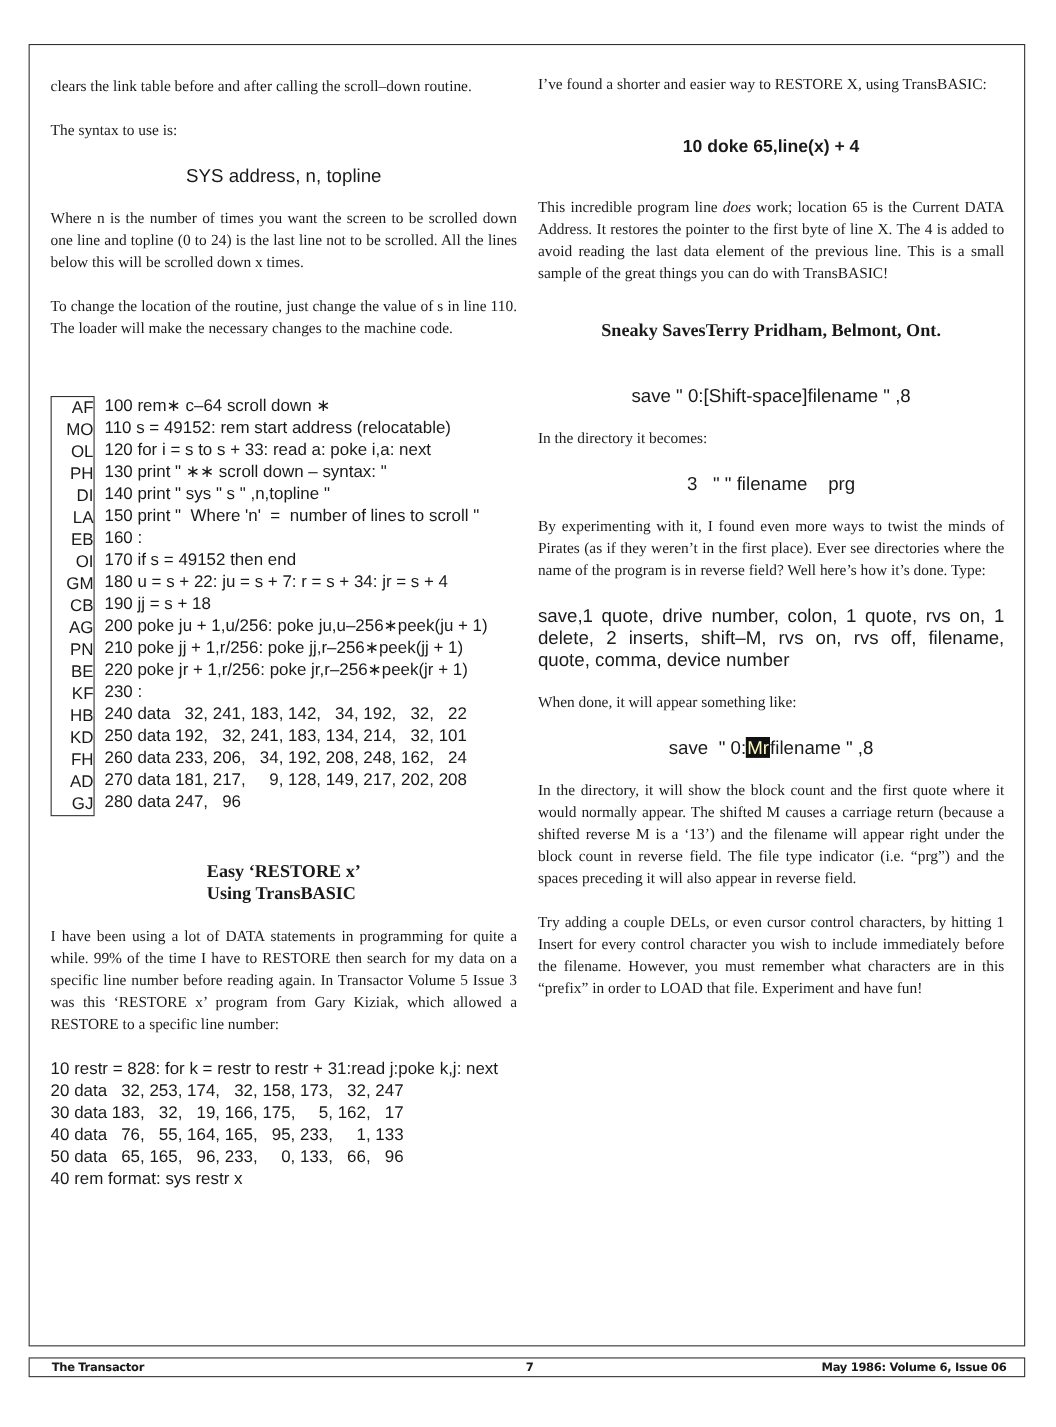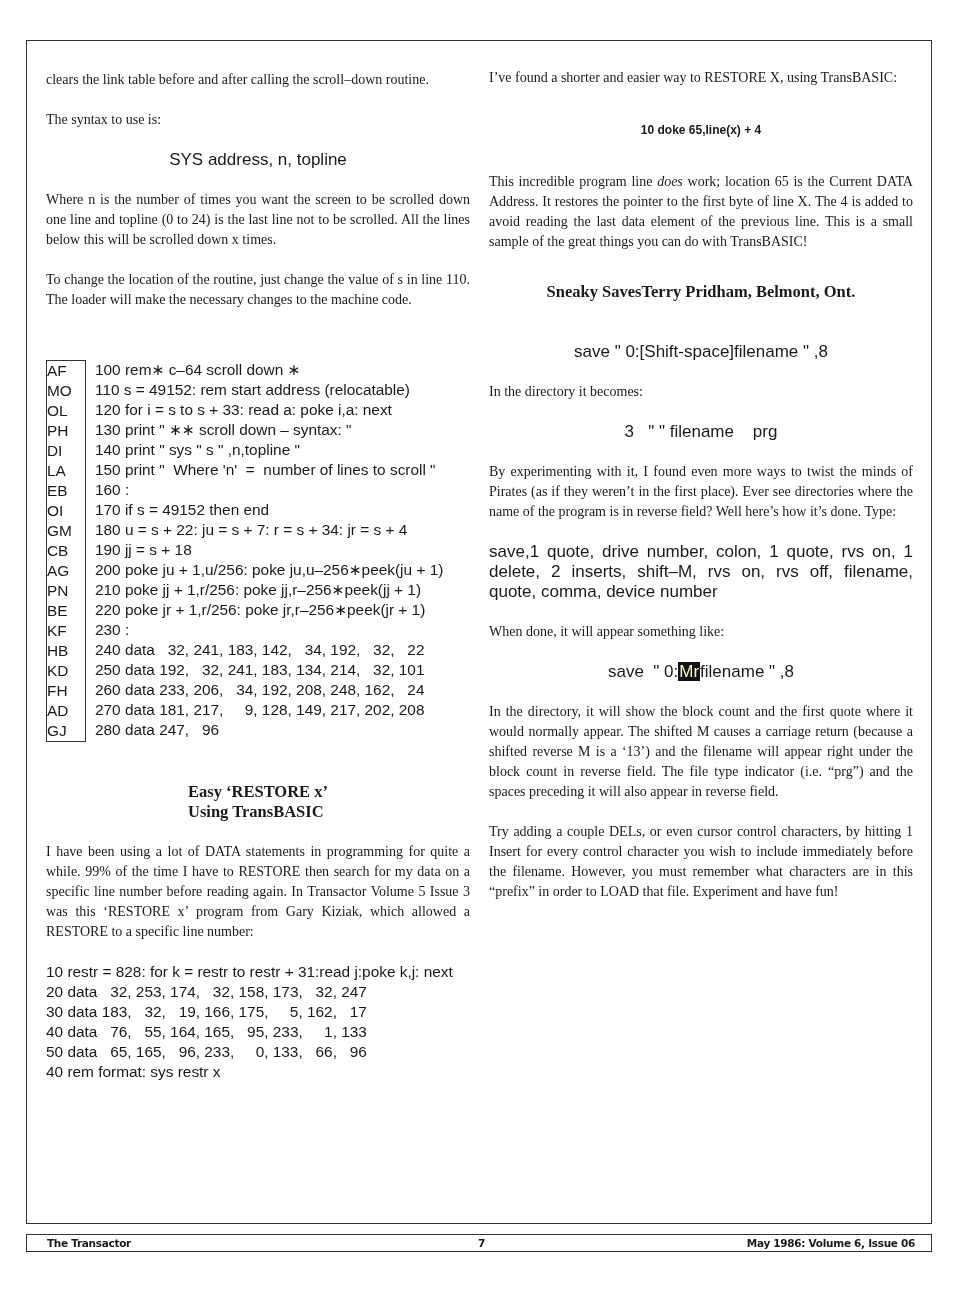--- a/index.html
+++ b/index.html
@@ -8,25 +8,25 @@
   .col { position: absolute; top: 70px; width: 424px; }
   .col.left { left: 46px; }
   .col.right { left: 489px; }
   .serif { font-family: "Liberation Serif", "DejaVu Serif", serif; font-size: 14px; line-height: 20px; text-align: justify; margin: 0; }
   .sans { font-family: Liberation Sans, sans-serif; font-size: 17px; line-height: 20px; margin: 0; }
   .center { text-align: center; }
   .gap { height: 20px; }
   .gap-lg { height: 30px; }
   .heading-row { display: flex; justify-content: center; font-family: "Liberation Serif", "DejaVu Serif", serif; font-weight: bold; font-size: 16.5px; line-height: 20px; }
   .heading-row .r { text-align: right; }
-  .bold-code { font-family: "Liberation Sans", "DejaVu Sans", sans-serif; font-weight: bold; font-size: 12px; line-height: 20px; text-align: center; }
+  .bold-code { font-family: "Liberation Sans", "DejaVu Sans", sans-serif; font-weight: bold; font-size: 16px; line-height: 20px; text-align: center; }
   .listing { display: flex; margin-top: 0; }
   .listing .checks { border: 1px solid #333; padding: 0 0; width: 40px; box-sizing: border-box; }
   .listing .checks div, .listing .lines div { font-family: "Liberation Sans", "DejaVu Sans", sans-serif; font-size: 15.4px; line-height: 20px; height: 20px; white-space: pre; }
-  .listing .checks div { text-align: left; }
+  .listing .checks div { text-align: right; }
   .listing .lines { padding-left: 9px; }
   .plain-lines div { font-family: "Liberation Sans", "DejaVu Sans", sans-serif; font-size: 15.4px; line-height: 20px; height: 20px; white-space: pre; }
   .rvs { background: #111; color: #fef9c3; padding: 0 1px; }
   .justify-sans { text-align: justify; }
   .footer { position: absolute; left: 26px; top: 1234px; width: 906px; height: 18px; border: 1.5px solid #333; box-sizing: border-box; font-family: "DejaVu Sans", "Liberation Sans", sans-serif; font-weight: bold; font-size: 10.5px; line-height: 16px; letter-spacing: -0.3px; }
   .footer .l { position: absolute; left: 20px; }
   .footer .c { position: absolute; left: 451px; }
   .footer .r { position: absolute; right: 16px; }
 </style>
 </head>

